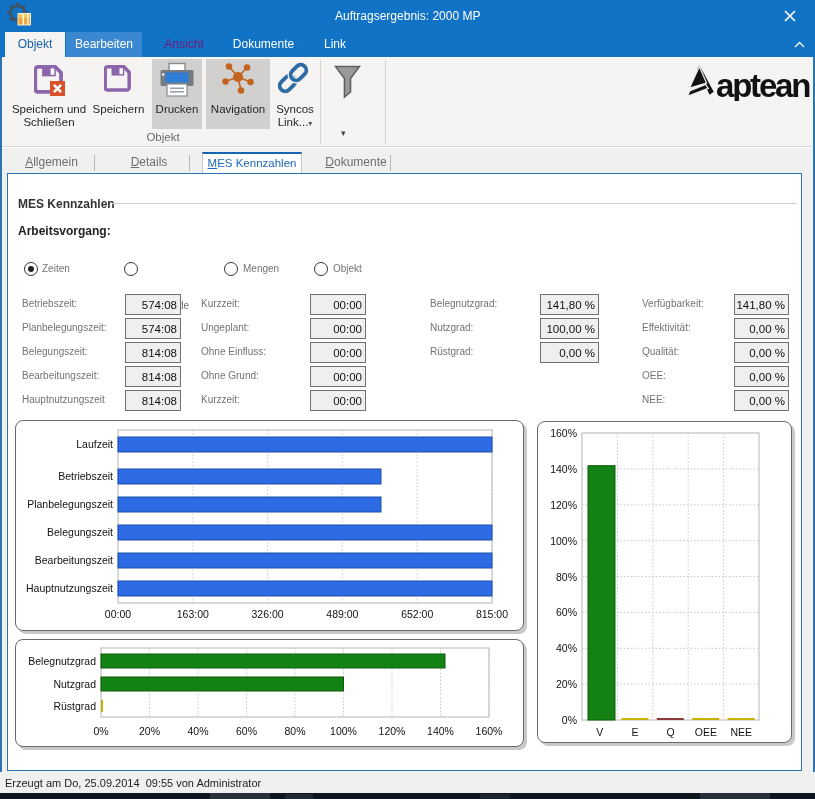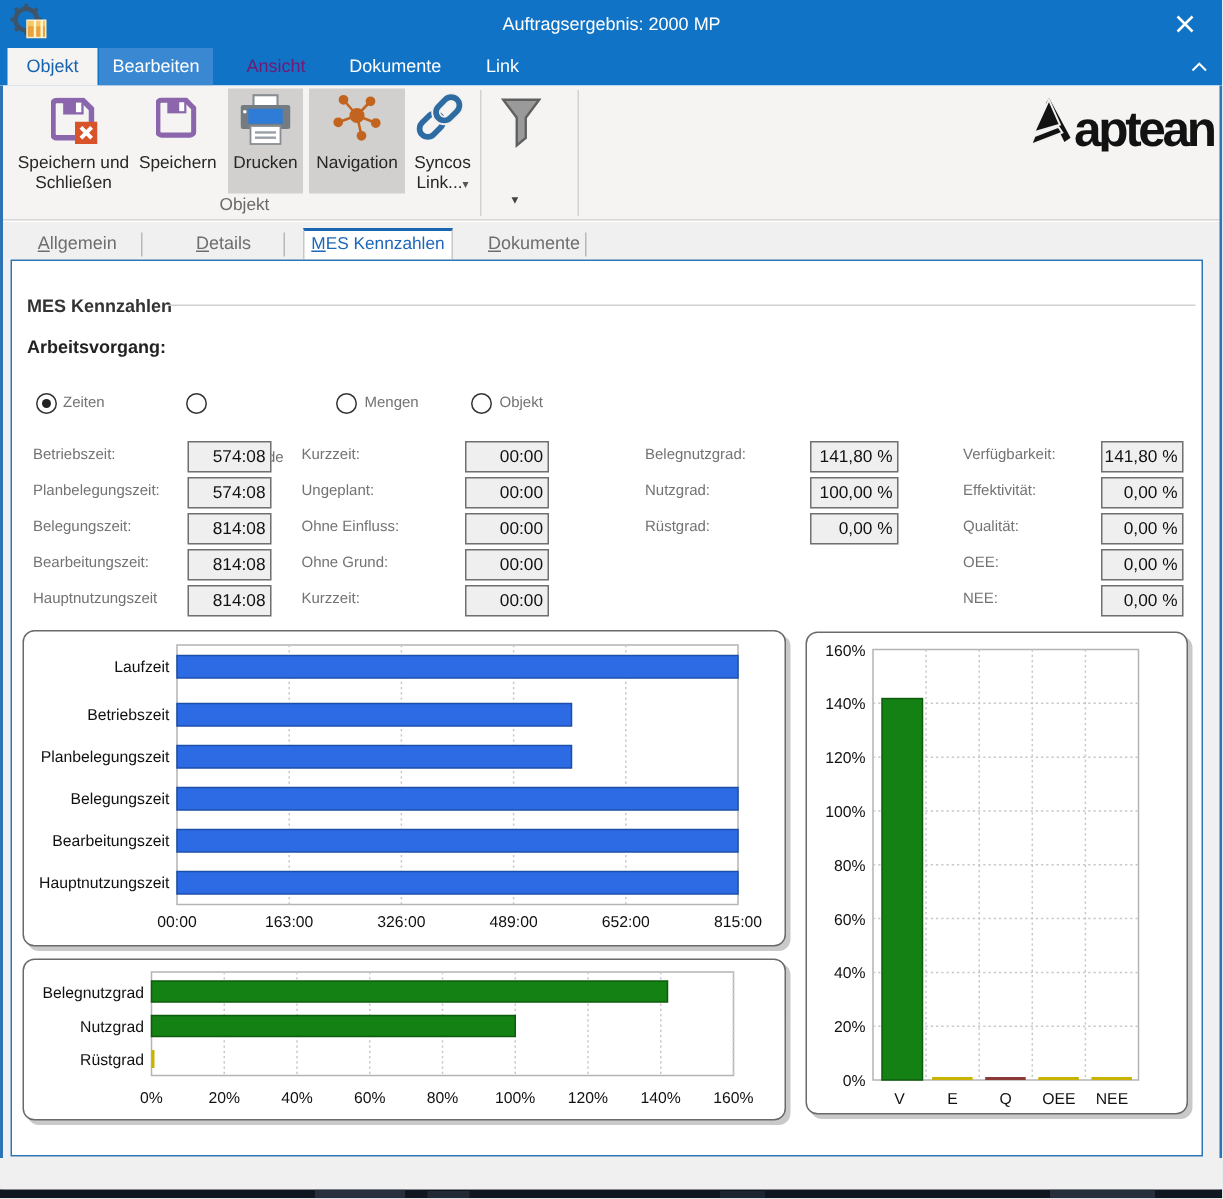--- a/index.html
+++ b/index.html
@@ -310,20 +310,21 @@
   <g font-family="Liberation Sans, sans-serif" font-size="10.5" fill="#111" text-anchor="middle">
     <text x="62.7" y="315">V</text>
     <text x="98.1" y="315">E</text>
     <text x="133.5" y="315">Q</text>
     <text x="168.9" y="315">OEE</text>
     <text x="204.3" y="315">NEE</text>
   </g>
 </svg>
 
 <div class="abs" style="left:0;top:772px;width:815px;height:21px;background:#f0f0f0;"></div>
+<div class="abs" style="left:5px;top:777px;font-size:11px;color:#222;">Erzeugt am Do, 25.09.2014&nbsp; 09:55 von Administrator</div>
 
 <div class="abs" style="left:0;top:793px;width:815px;height:6px;background:#10161f;overflow:hidden;">
   <div style="position:absolute;left:210px;top:0px;width:60px;height:6px;background:#3a4656;opacity:.55;"></div>
   <div style="position:absolute;left:285px;top:1px;width:28px;height:5px;background:#35404e;opacity:.45;"></div>
   <div style="position:absolute;left:480px;top:1px;width:30px;height:5px;background:#2e3a48;opacity:.4;"></div>
   <div style="position:absolute;left:700px;top:0px;width:70px;height:6px;background:#3a4656;opacity:.5;"></div>
 </div>
 
 </div>
 

